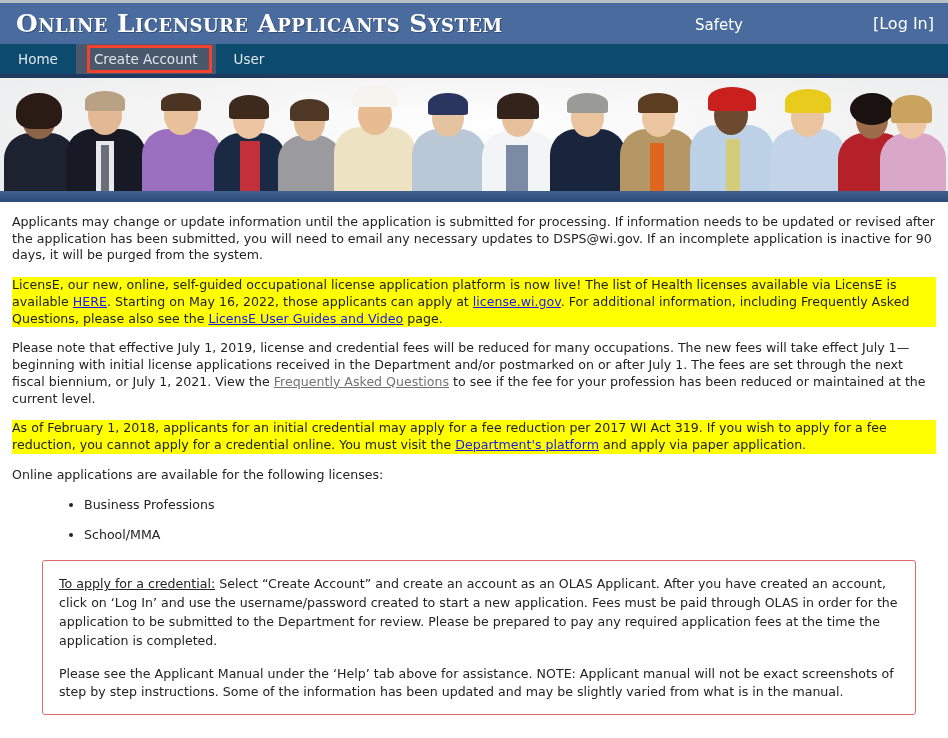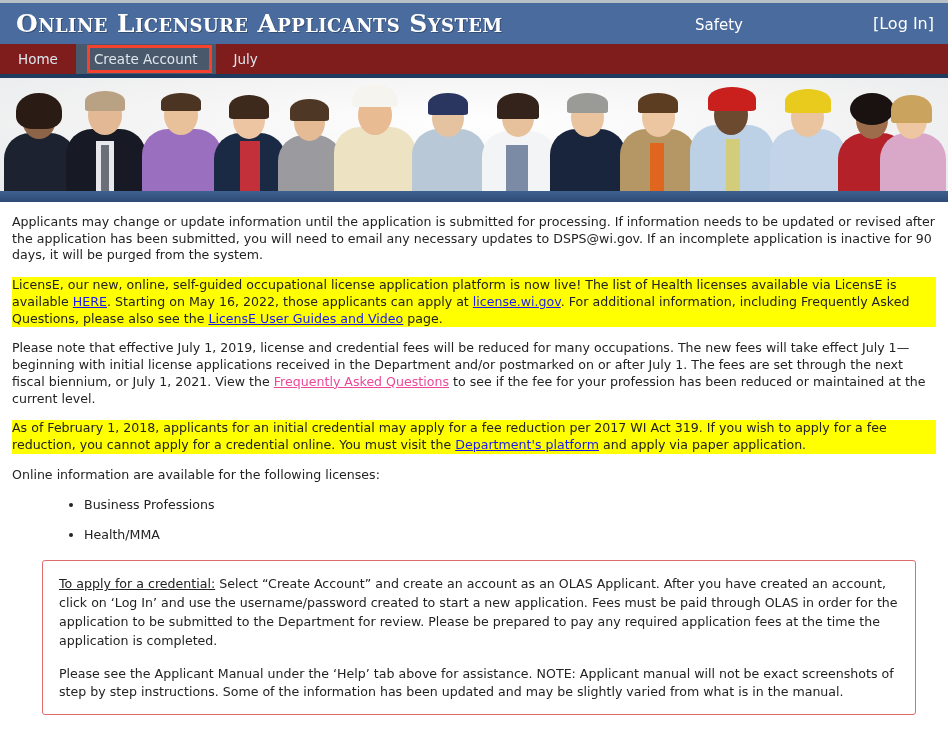--- a/index.html
+++ b/index.html
@@ -44,21 +44,21 @@
     position: absolute;
     right: 14px;
     top: 11px;
     color: #ffffff;
     font-size: 16px;
   }
 
   
   .navbar {
     height: 30px;
-    background: #7f1d1d;
+    background: #0c4a6e;
     display: flex;
     align-items: stretch;
     position: relative;
   }
   .nav-item {
     display: flex;
     align-items: center;
     justify-content: center;
     padding: 0 18px;
     color: #dfe6ee;
@@ -120,21 +120,21 @@
   
   .content {
     padding: 12px 12px 0 12px;
     font-size: 12.6px;
     color: #232323;
     line-height: 1.33;
   }
   .content p { margin: 0 0 13px 0; }
   .hl { background: #ffff00; }
   a.link {
-    color: #ec4899;
+    color: #737373;
     text-decoration: underline;
   }
   .hl a.link { color: #1a1af0; }
   b, strong { font-weight: normal; }
 
   ul.lic-list {
     margin: 4px 0 10px 0;
     padding-left: 40px;
   }
   ul.lic-list li { margin-bottom: 14px; font-size: 12.6px; margin-left: 32px; }
@@ -157,21 +157,21 @@
 
 <div class="topbar">
   <div class="brand-title">Online Licensure Applicants System</div>
   <div class="brand-school">Safety</div>
   <div class="brand-login">[Log In]</div>
 </div>
 
 <div class="navbar">
   <div class="nav-item">Home</div>
   <div class="nav-item highlighted">Create Account</div>
-  <div class="nav-item">July</div>
+  <div class="nav-item">User</div>
   <div class="nav-rest"></div>
   <div class="nav-highlight-ring"></div>
 </div>
 
 <div class="banner">
   <div class="banner-photo">
 
     <div class="person" style="left:0px;width:78px;height:113px;">
       <div class="ph-body" style="left:4px;bottom:0;width:72px;height:58px;background:#1d2230;"></div>
       <div class="ph-head" style="left:22px;bottom:52px;width:34px;height:40px;background:#8e6448;"></div>
@@ -269,25 +269,25 @@
 
 
   <p>Applicants may change or update information until the application is submitted for processing. If information needs to be updated or revised after the application has been submitted, you will need to email any necessary updates to DSPS@wi.gov. If an incomplete application is inactive for 90 days, it will be purged from the system.</p>
 
   <p class="hl"><b>LicensE</b><span>, our new, online, self-guided occupational license application platform is now live! The list of Health licenses available via </span><b>LicensE</b><span> is available </span><a class="link" href="#">HERE</a><span>. Starting on </span><b>May 16, 2022</b><span>, those applicants can apply at </span><a class="link" href="#">license.wi.gov</a><span>. For additional information, including Frequently Asked Questions, please also see the </span><a class="link" href="#">LicensE User Guides and Video</a><span> page.</span></p>
 
   <p><b>Please note that effective July 1, 2019,</b><span> license and credential fees will be reduced for many occupations. The new fees will take effect July 1—beginning with initial license applications received in the Department and/or postmarked on or after July 1. The fees are set through the next fiscal biennium, or July 1, 2021. View the </span><a class="link" href="#">Frequently Asked Questions</a><span> to see if the fee for your profession has been reduced or maintained at the current level.</span></p>
 
   <p class="hl"><b>As of February 1, 2018, applicants for an initial credential may apply for a fee reduction per 2017 WI Act 319. If you wish to apply for a fee reduction, you cannot apply for a credential online. You must visit the </b><b><a class="link" href="#">Department's platform</a></b><b> and apply via paper application.</b></p>
 
-  <p>Online information are available for the following licenses:</p>
+  <p>Online applications are available for the following licenses:</p>
 
   <ul class="lic-list">
     <li>Business Professions</li>
-    <li>Health/MMA</li>
+    <li>School/MMA</li>
   </ul>
 
   <div class="note-box">
     <p><span class="u">To apply for a credential:</span><span> Select “Create Account” and create an account as an OLAS Applicant. After you have created an account, click on ‘Log In’ and use the username/password created to start a new application. Fees must be paid through OLAS in order for the application to be submitted to the Department for review. Please be prepared to pay any required application fees at the time the application is completed.</span></p>
     <p>Please see the Applicant Manual under the ‘Help’ tab above for assistance. NOTE: Applicant manual will not be exact screenshots of step by step instructions. Some of the information has been updated and may be slightly varied from what is in the manual.</p>
   </div>
 
 </div>
 
 </body></html>

